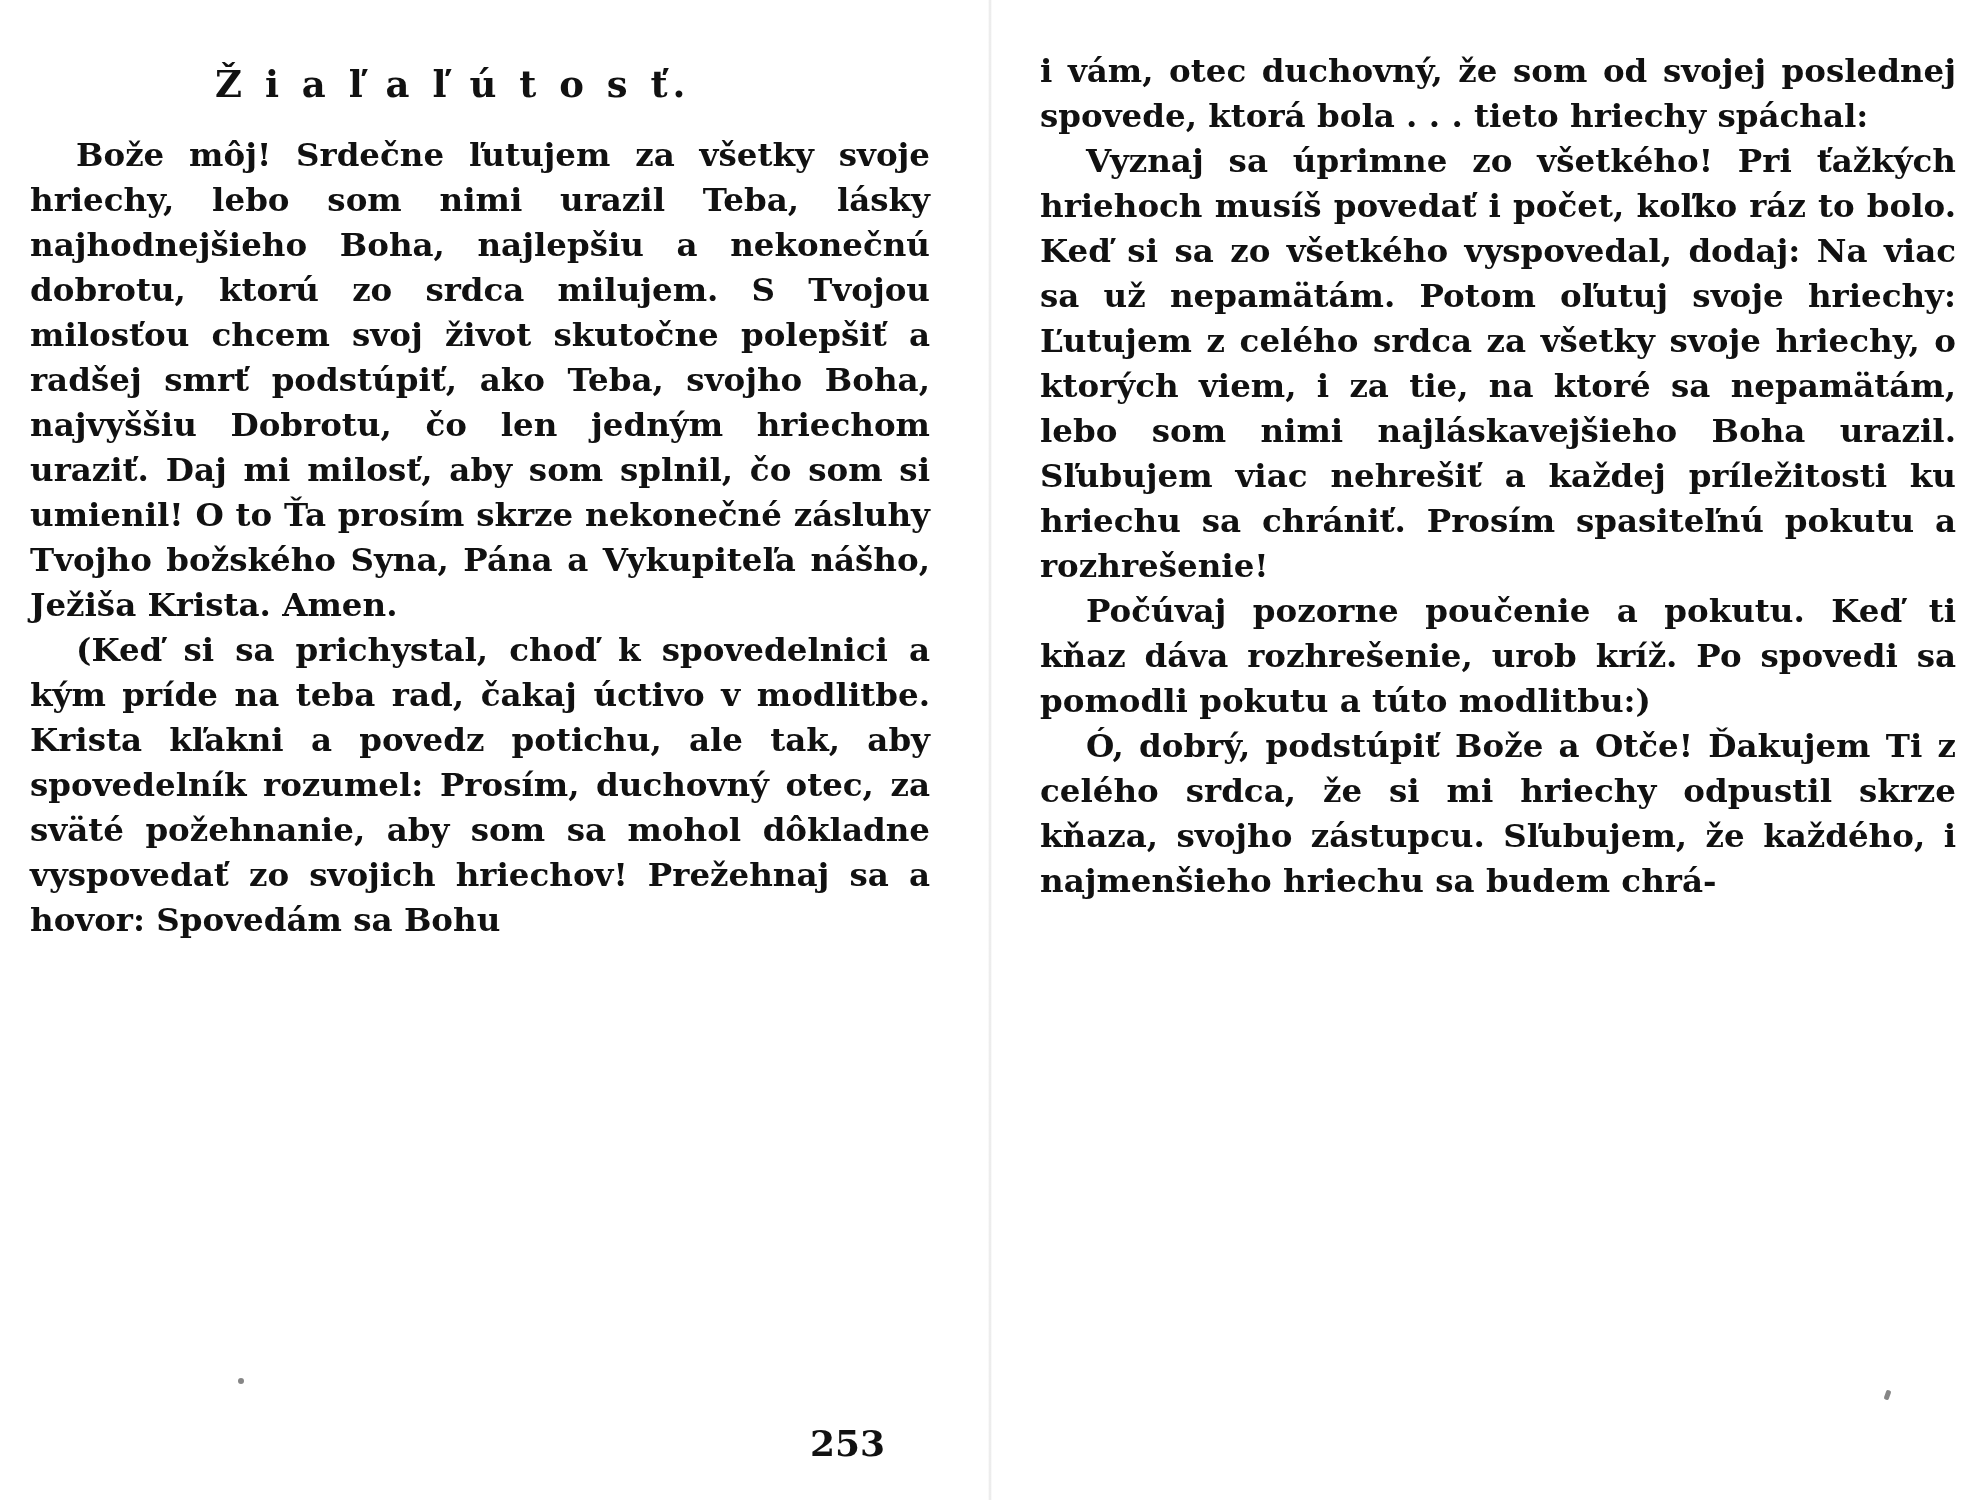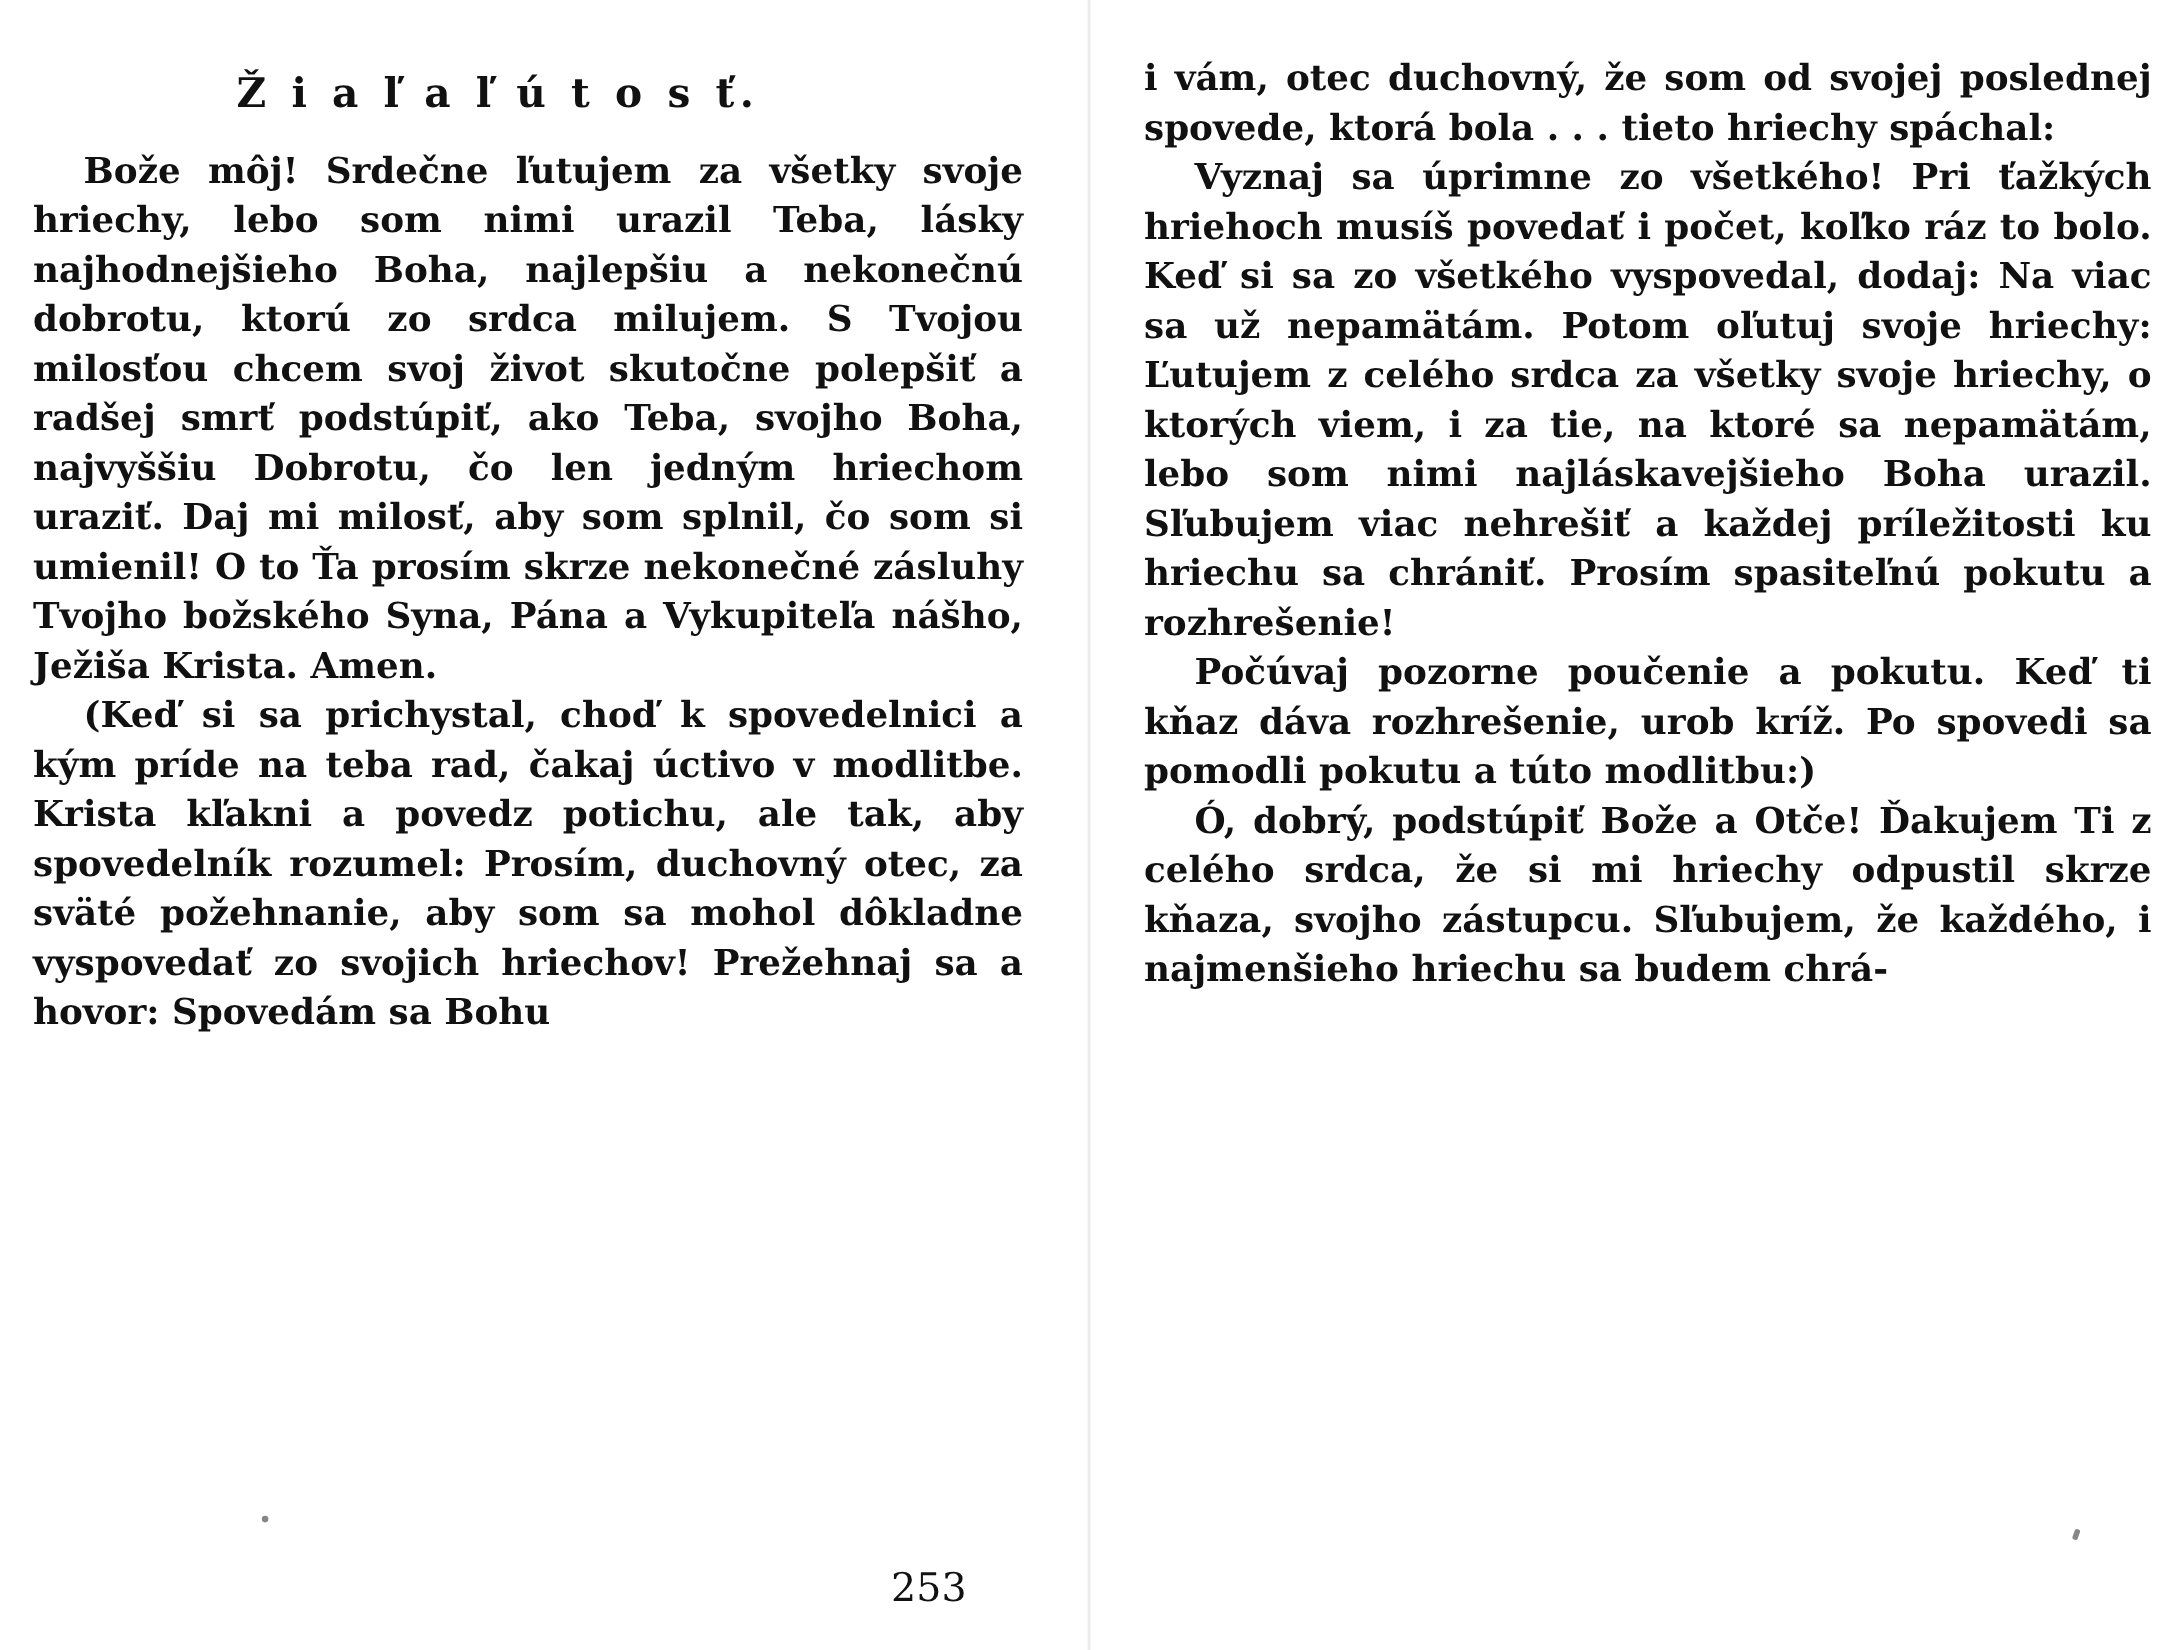--- a/index.html
+++ b/index.html
@@ -75,21 +75,21 @@
   .page-right .col-text {
     margin-top: 0;
   }
   .first-line-top {
     margin-top: 2px;
   }
   .folio {
     position: absolute;
     bottom: 36px;
     font-size: 36px;
-    font-weight: 400;
+    font-weight: 700;
     font-family: "DejaVu Serif", serif;
   }
   .folio-left {
     left: 810px;
   }
   .speck {
     position: absolute;
     background: #222;
     border-radius: 50%;
     opacity: .55;

